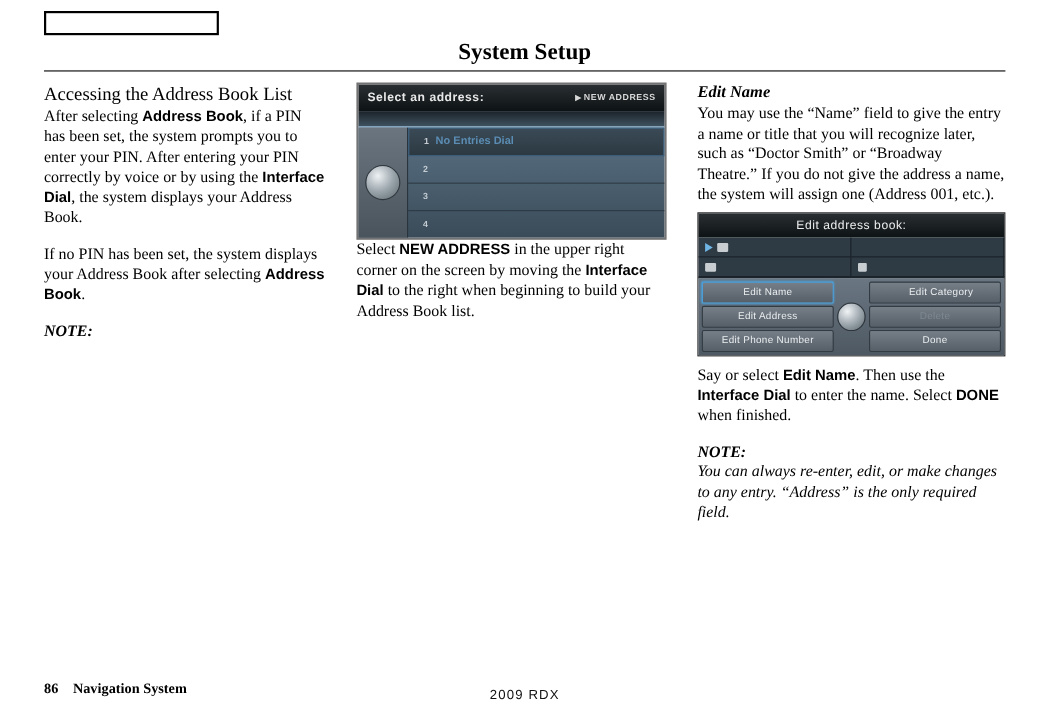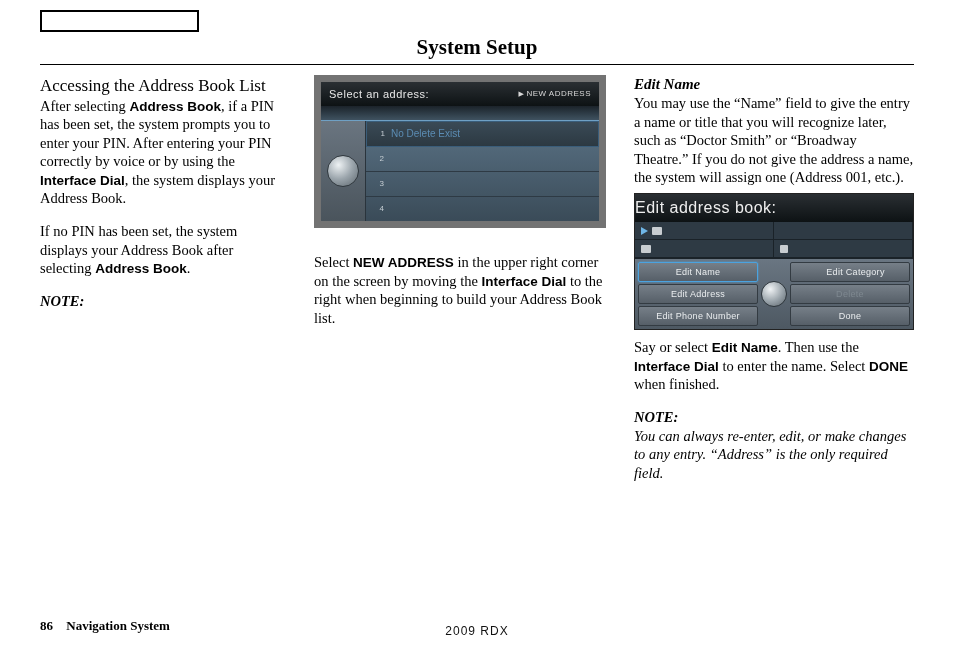--- a/index.html
+++ b/index.html
@@ -83,22 +83,23 @@
     font-size: 12px;
     letter-spacing: 1px;
     font-family: Arial, Helvetica, sans-serif;
     color: #111;
   }
 
   
   .screen {
     width: 278px;
     font-family: Arial, Helvetica, sans-serif;
-    border: 7px solid #737373;
-    margin-bottom: 25px;
+    border: 2px solid #737373;
+    margin-bottom: 0;
+    font-weight: bold;
   }
   .screen-header {
     background: linear-gradient(#2a2f33, #0d1214);
     color: #e8e8e8;
     font-size: 11px;
     padding: 5px 8px;
     display: flex;
     justify-content: space-between;
     align-items: center;
     letter-spacing: 0.5px;
@@ -168,21 +169,22 @@
   
   .screen2 {
     width: 278px;
     font-family: Arial, Helvetica, sans-serif;
     border: 1px solid #222;
     margin-bottom: 8px;
   }
   .s2-header {
     background: linear-gradient(#2a2f33, #0d1214);
     color: #eee;
-    font-size: 16px;
+    font-size: 11px;
+    text-align: center;
     padding: 4px 0;
     letter-spacing: 0.5px;
   }
   .s2-icons {
     background: #2e3a44;
     height: 36px;
     display: grid;
     grid-template-columns: 1fr 1fr;
     grid-template-rows: 1fr 1fr;
     border-bottom: 1px solid #1a2228;
@@ -281,21 +283,21 @@
           <span class="new-addr">NEW ADDRESS</span>
         </div>
         <div class="screen-spacer"></div>
         <div class="screen-body">
           <div class="dial-col">
             <div class="dial"></div>
           </div>
           <div class="list-col">
             <div class="list-row">
               <span class="row-num">1</span>
-              <span>No Delete Exist</span>
+              <span>No Entries Dial</span>
             </div>
             <div class="list-row">
                 <span class="row-num">2</span>
               </div>
             <div class="list-row">
                 <span class="row-num">3</span>
               </div>
             <div class="list-row" style="border-bottom:none;">
                 <span class="row-num">4</span>
               </div>

